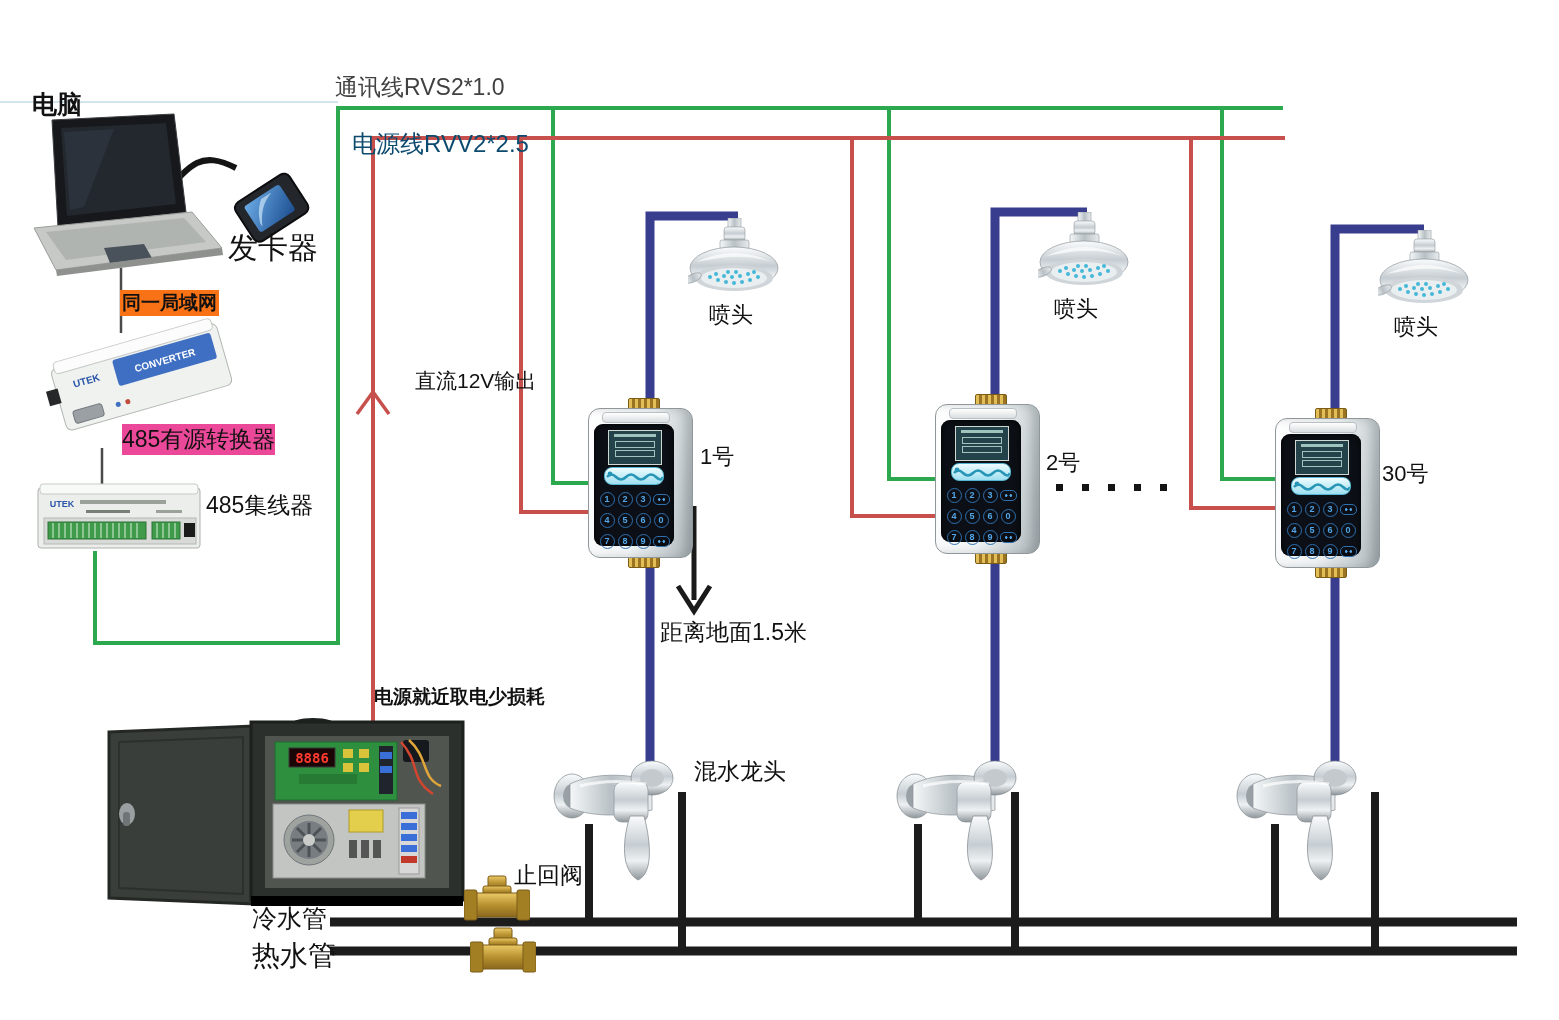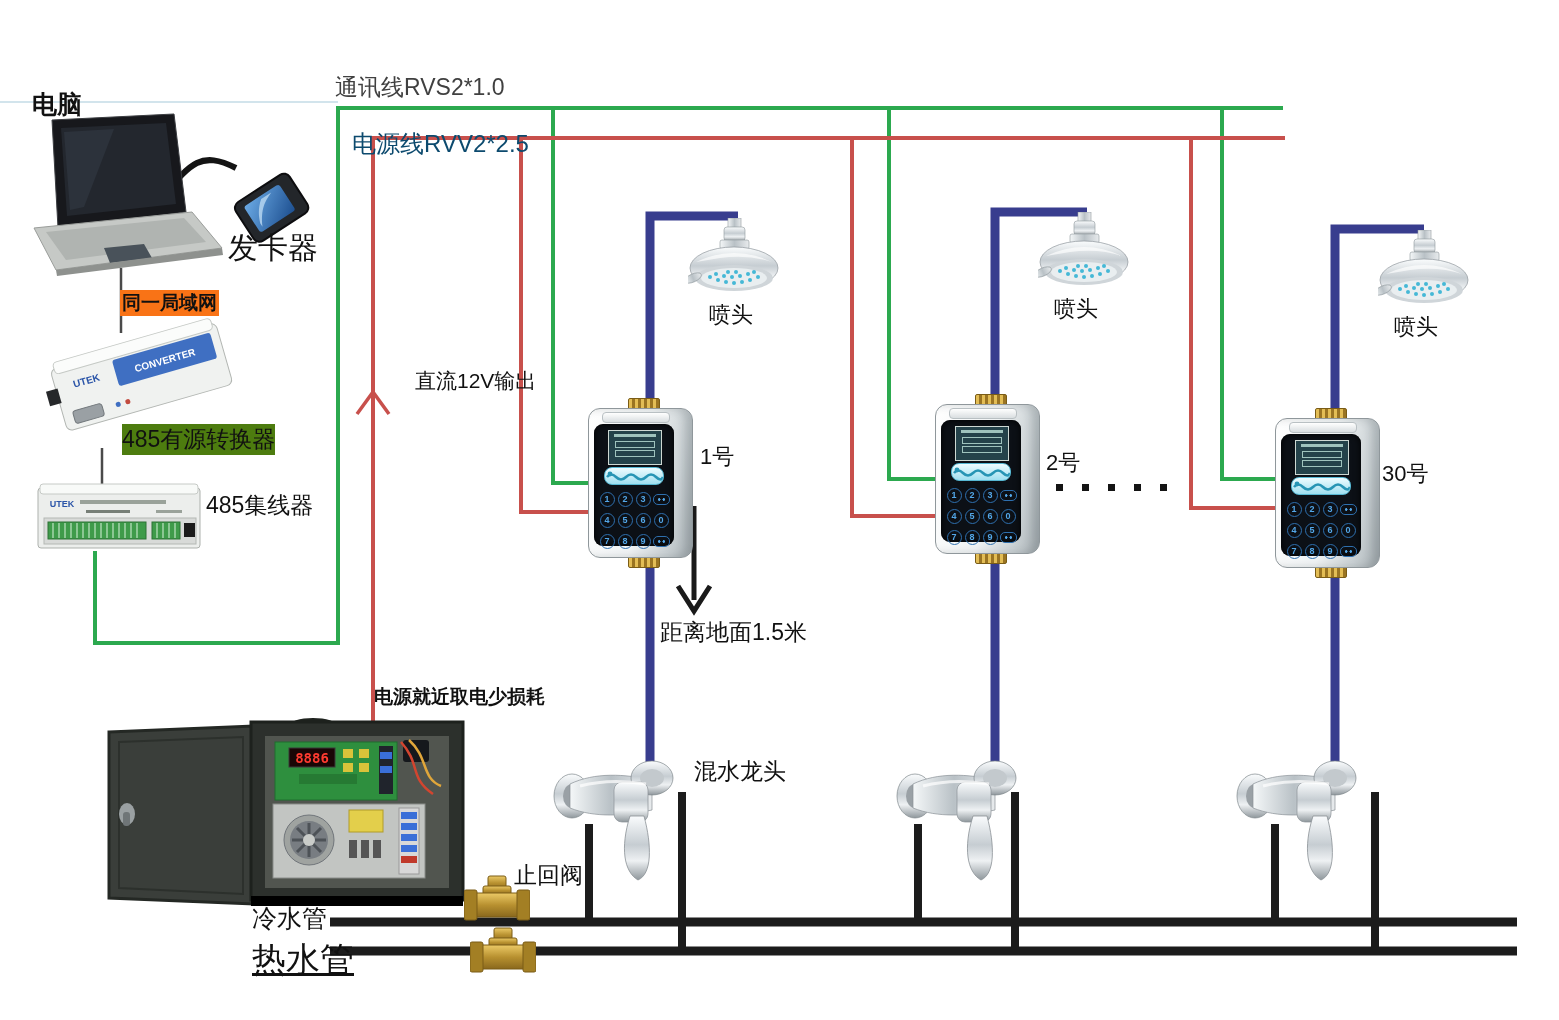--- a/index.html
+++ b/index.html
@@ -6,29 +6,29 @@
   #canvas{position:relative;width:1559px;height:1020px;background:#ffffff;overflow:hidden;
           font-family:"Liberation Sans","DejaVu Sans",sans-serif;color:#111;}
   svg.layer{position:absolute;left:0;top:0;}
   .lbl{position:absolute;white-space:nowrap;color:#111;}
   .title{left:620px;top:58px;width:420px;text-align:center;font-size:27px;font-weight:bold;letter-spacing:1px;}
   .l-comm{left:335px;top:72px;font-size:23px;color:#404040;}
   .l-power{left:352px;top:128px;font-size:24px;color:#0c4a6e;}
   .l-computer{left:32px;top:88px;font-size:25px;font-weight:bold;}
   .l-card{left:228px;top:228px;font-size:30px;}
   .l-lan{left:120px;top:290px;font-size:19px;font-weight:bold;background:#f97316;padding:0 2px;}
-  .l-conv{left:122px;top:424px;font-size:23px;background:#4d7c0f;}
+  .l-conv{left:122px;top:424px;font-size:23px;background:#ec4899;}
   .l-hub{left:206px;top:490px;font-size:23px;}
   .l-dc{left:383px;top:367px;font-size:21px;margin-left:32px;}
   .l-ptip{left:374px;top:684px;font-size:19px;font-weight:bold;}
   .l-dist{left:660px;top:617px;font-size:23px;}
   .l-mixer{left:694px;top:756px;font-size:23px;}
   .l-valve{left:514px;top:860px;font-size:23px;}
   .l-cold{left:252px;top:902px;font-size:25px;}
-  .l-hot{left:252px;top:937px;font-size:34px;text-decoration:underline;}
+  .l-hot{left:252px;top:937px;font-size:28px;}
   .spray-label{position:absolute;font-size:22px;white-space:nowrap;}
   .unit-num{position:absolute;font-size:22px;white-space:nowrap;}
   .dots{position:absolute;left:1056px;top:484px;display:flex;gap:19px;}
   .dots span{width:7px;height:7px;background:#141414;display:block;}
 
   
   .controller{position:absolute;width:105px;height:170px;}
   .brass{position:absolute;left:40px;width:30px;height:15px;border:1px solid #7a5c16;border-radius:2px;
          background:repeating-linear-gradient(90deg,#e3bd55 0 3px,#9a7422 3px 6px);}
   .brass.top{top:0;} .brass.bottom{bottom:0;}

